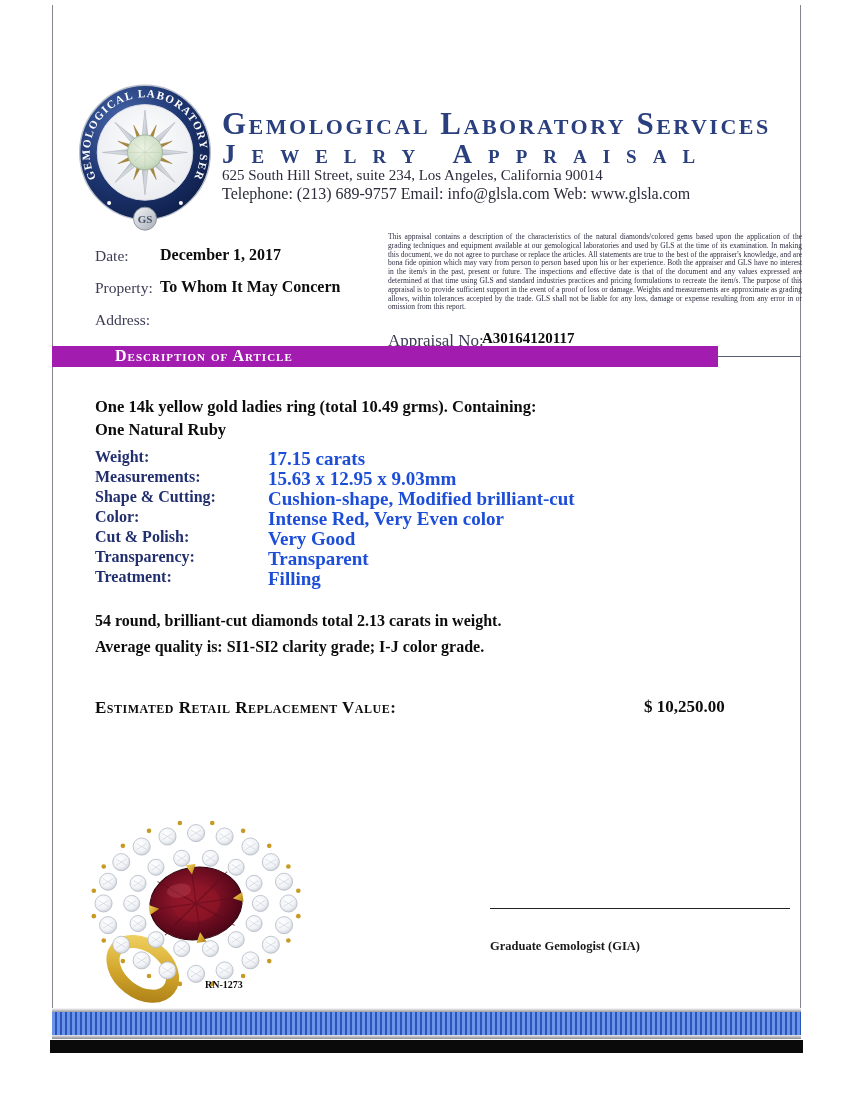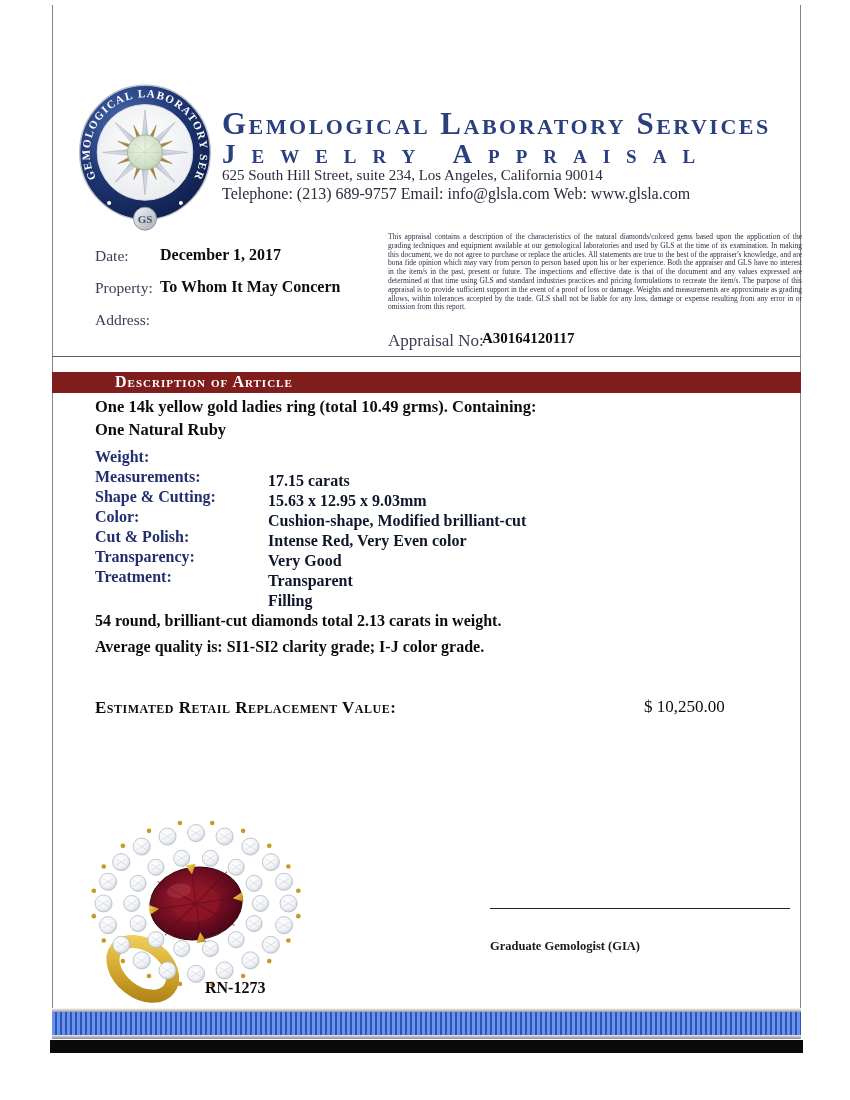--- a/index.html
+++ b/index.html
@@ -28,39 +28,39 @@
   .row-prop-l{left:95px;top:279px;} .row-prop-v{left:160px;top:278px;}
   .row-addr-l{left:95px;top:311px;} .row-addr-v{left:170px;top:310px;}
 
   .disclaimer{left:388px;top:233px;width:414px;font-size:7.5px;line-height:8.8px;
               text-align:justify;color:#2e2e44;}
   .apprno-l{left:388px;top:331px;font-size:17px;color:#3c3c55;}
   .apprno-v{left:482px;top:330px;font-size:15px;font-weight:bold;color:#0d0d0d;}
 
   
   .box-topline{left:52px;top:356px;width:749px;height:1px;background:#5a5f78;}
-  .navybar{left:52px;top:372px;width:749px;height:21px;background:#7f1d1d;}
+  .navybar{left:52px;top:346px;width:666px;height:21px;background:#a21caf;}
   .navybar .t{position:absolute;left:63px;top:1px;color:#ffffff;font-variant:small-caps;
               font-weight:bold;font-size:16px;letter-spacing:1px;}
 
   .descline{left:95px;font-size:16.5px;font-weight:bold;color:#0d0d0d;white-space:nowrap;}
   .d1{top:397px;} .d2{top:420px;}
 
   .spec-label{position:absolute;left:95px;width:170px;font-size:16px;font-weight:bold;color:#222f6e;}
-  .spec-value{position:absolute;left:268px;font-size:16px;font-weight:bold;color:#0f172a;white-space:nowrap;margin-top:24px;}
+  .spec-value{position:absolute;left:268px;font-size:19px;font-weight:bold;color:#1d4ed8;white-space:nowrap;}
 
   .diam{left:95px;font-size:16px;font-weight:bold;color:#0d0d0d;white-space:nowrap;}
   .dm1{top:612px;} .dm2{top:638px;}
 
   .erv-label{left:95px;top:698px;font-variant:small-caps;font-weight:bold;font-size:17px;color:#0d0d0d;letter-spacing:.5px;}
-  .erv-amount{left:644px;top:697px;font-size:17px;font-weight:normal;color:#0d0d0d;}
+  .erv-amount{left:644px;top:697px;font-size:17px;font-weight:bold;color:#0d0d0d;}
 
   
   .ring{left:60px;top:818px;width:252px;height:186px;}
-  .rn{left:205px;top:979px;font-size:16px;font-weight:bold;color:#0d0d0d;}
+  .rn{left:205px;top:979px;font-size:10px;font-weight:bold;color:#0d0d0d;}
   .sigline{left:490px;top:908px;width:300px;height:1px;background:#222;}
   .signame{left:490px;top:916px;font-size:16.5px;font-weight:bold;color:#0d0d0d;}
   .sigtitle{left:490px;top:939px;font-size:12.5px;font-weight:bold;color:#1a1a1a;text-align:right;}
 
   
   .ribbon{left:52px;top:1008px;width:749px;height:31px;}
   .rib-edge{width:100%;height:4px;background:linear-gradient(#ffffff,#9a9aa0);}
   .rib-blue{width:100%;height:23px;
             background:repeating-linear-gradient(90deg,#6a93ea 0 3px,#2d54b8 3px 5px);}
   .rib-edge2{width:100%;height:4px;background:linear-gradient(#e8e8ec,#8a8a90);}

